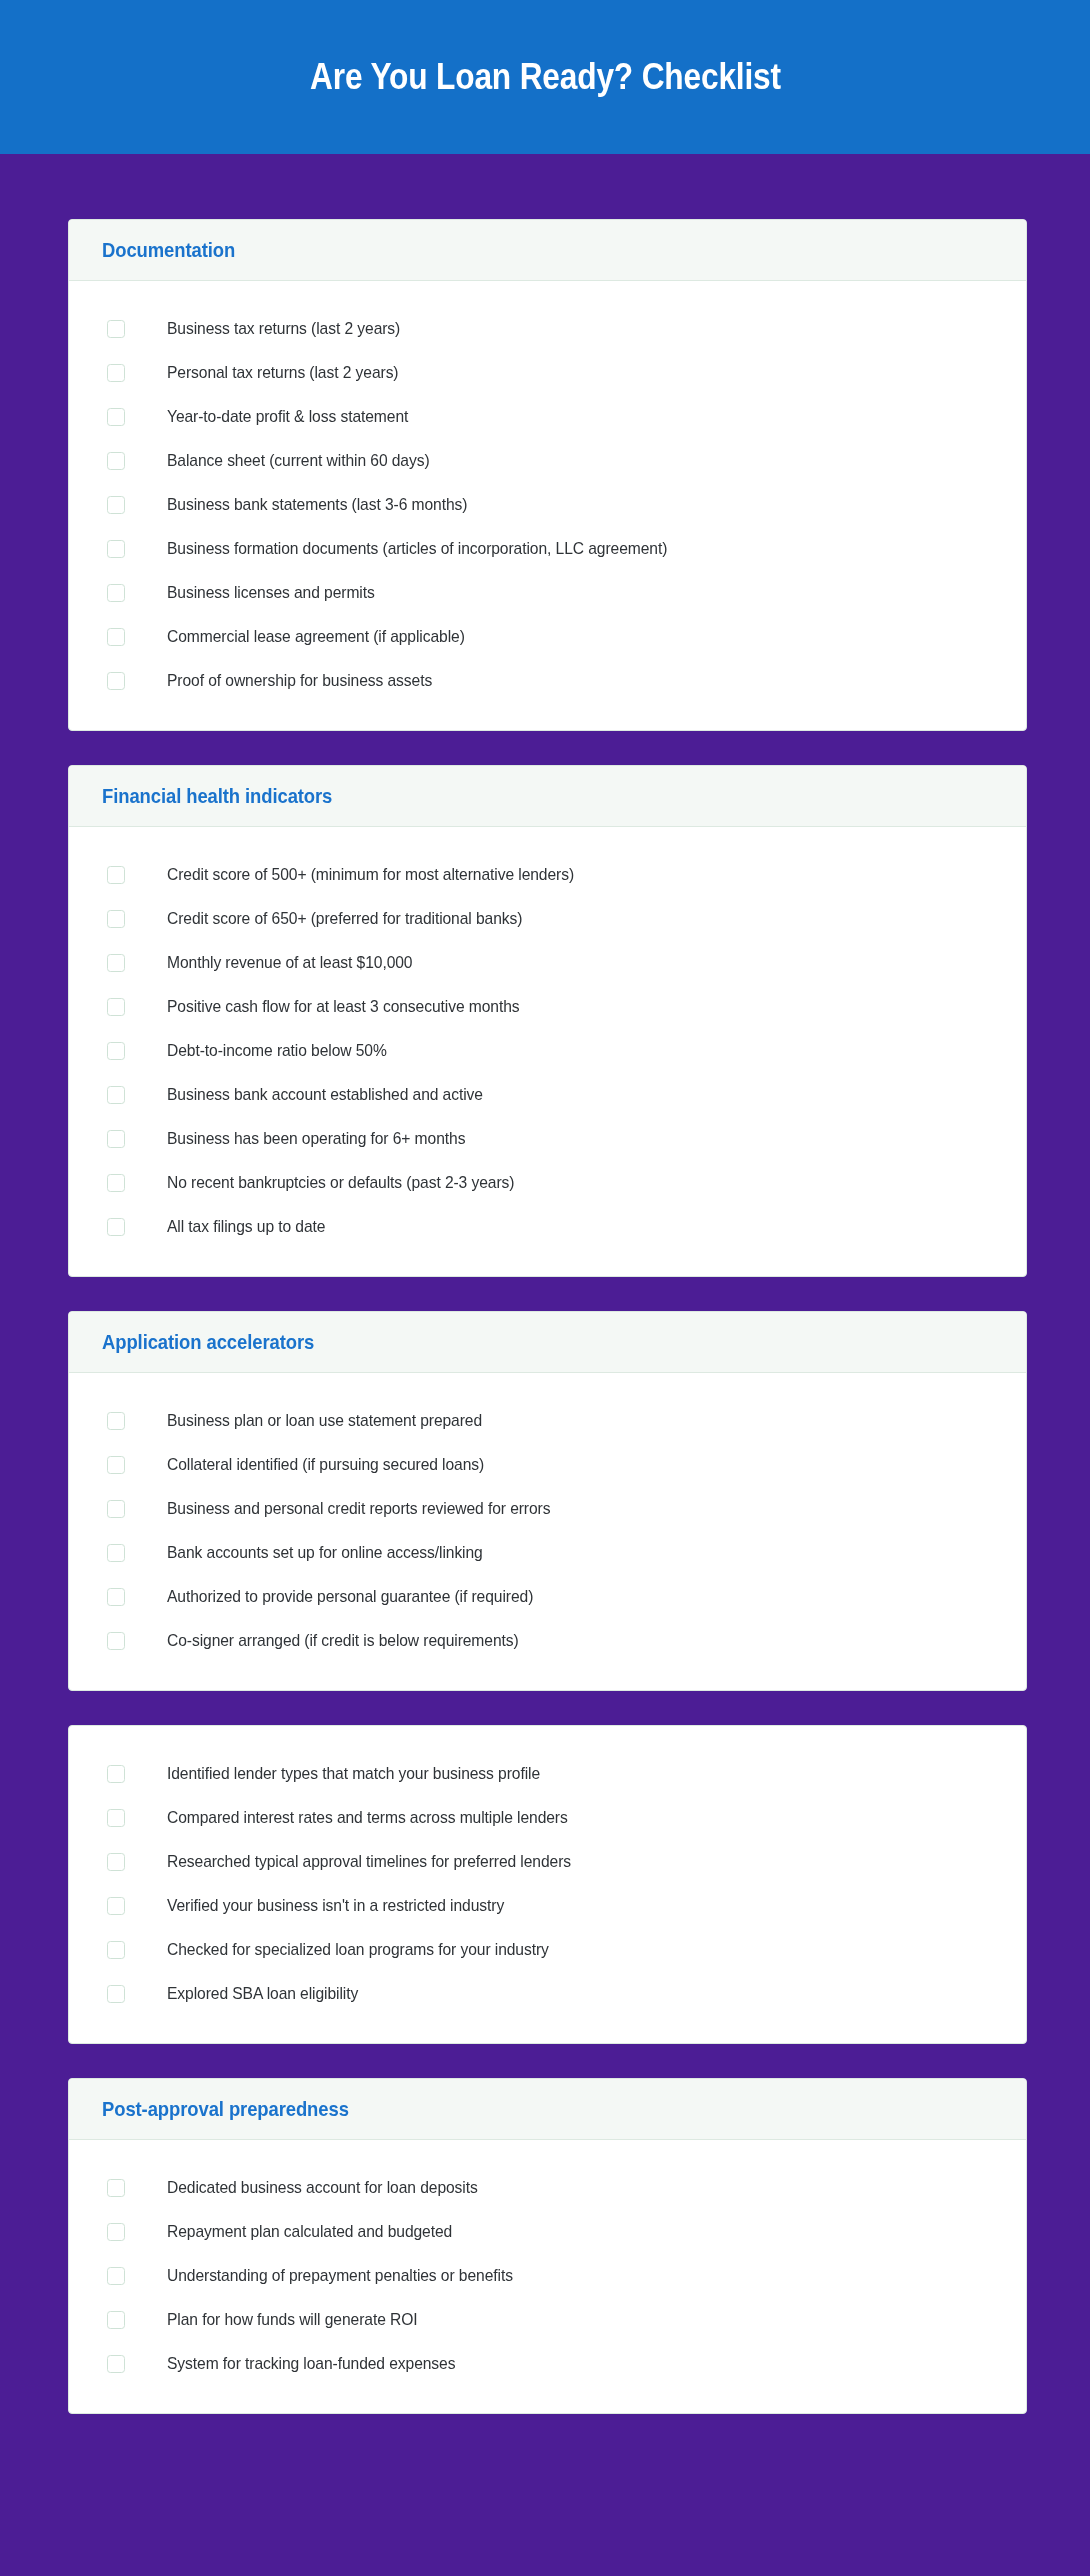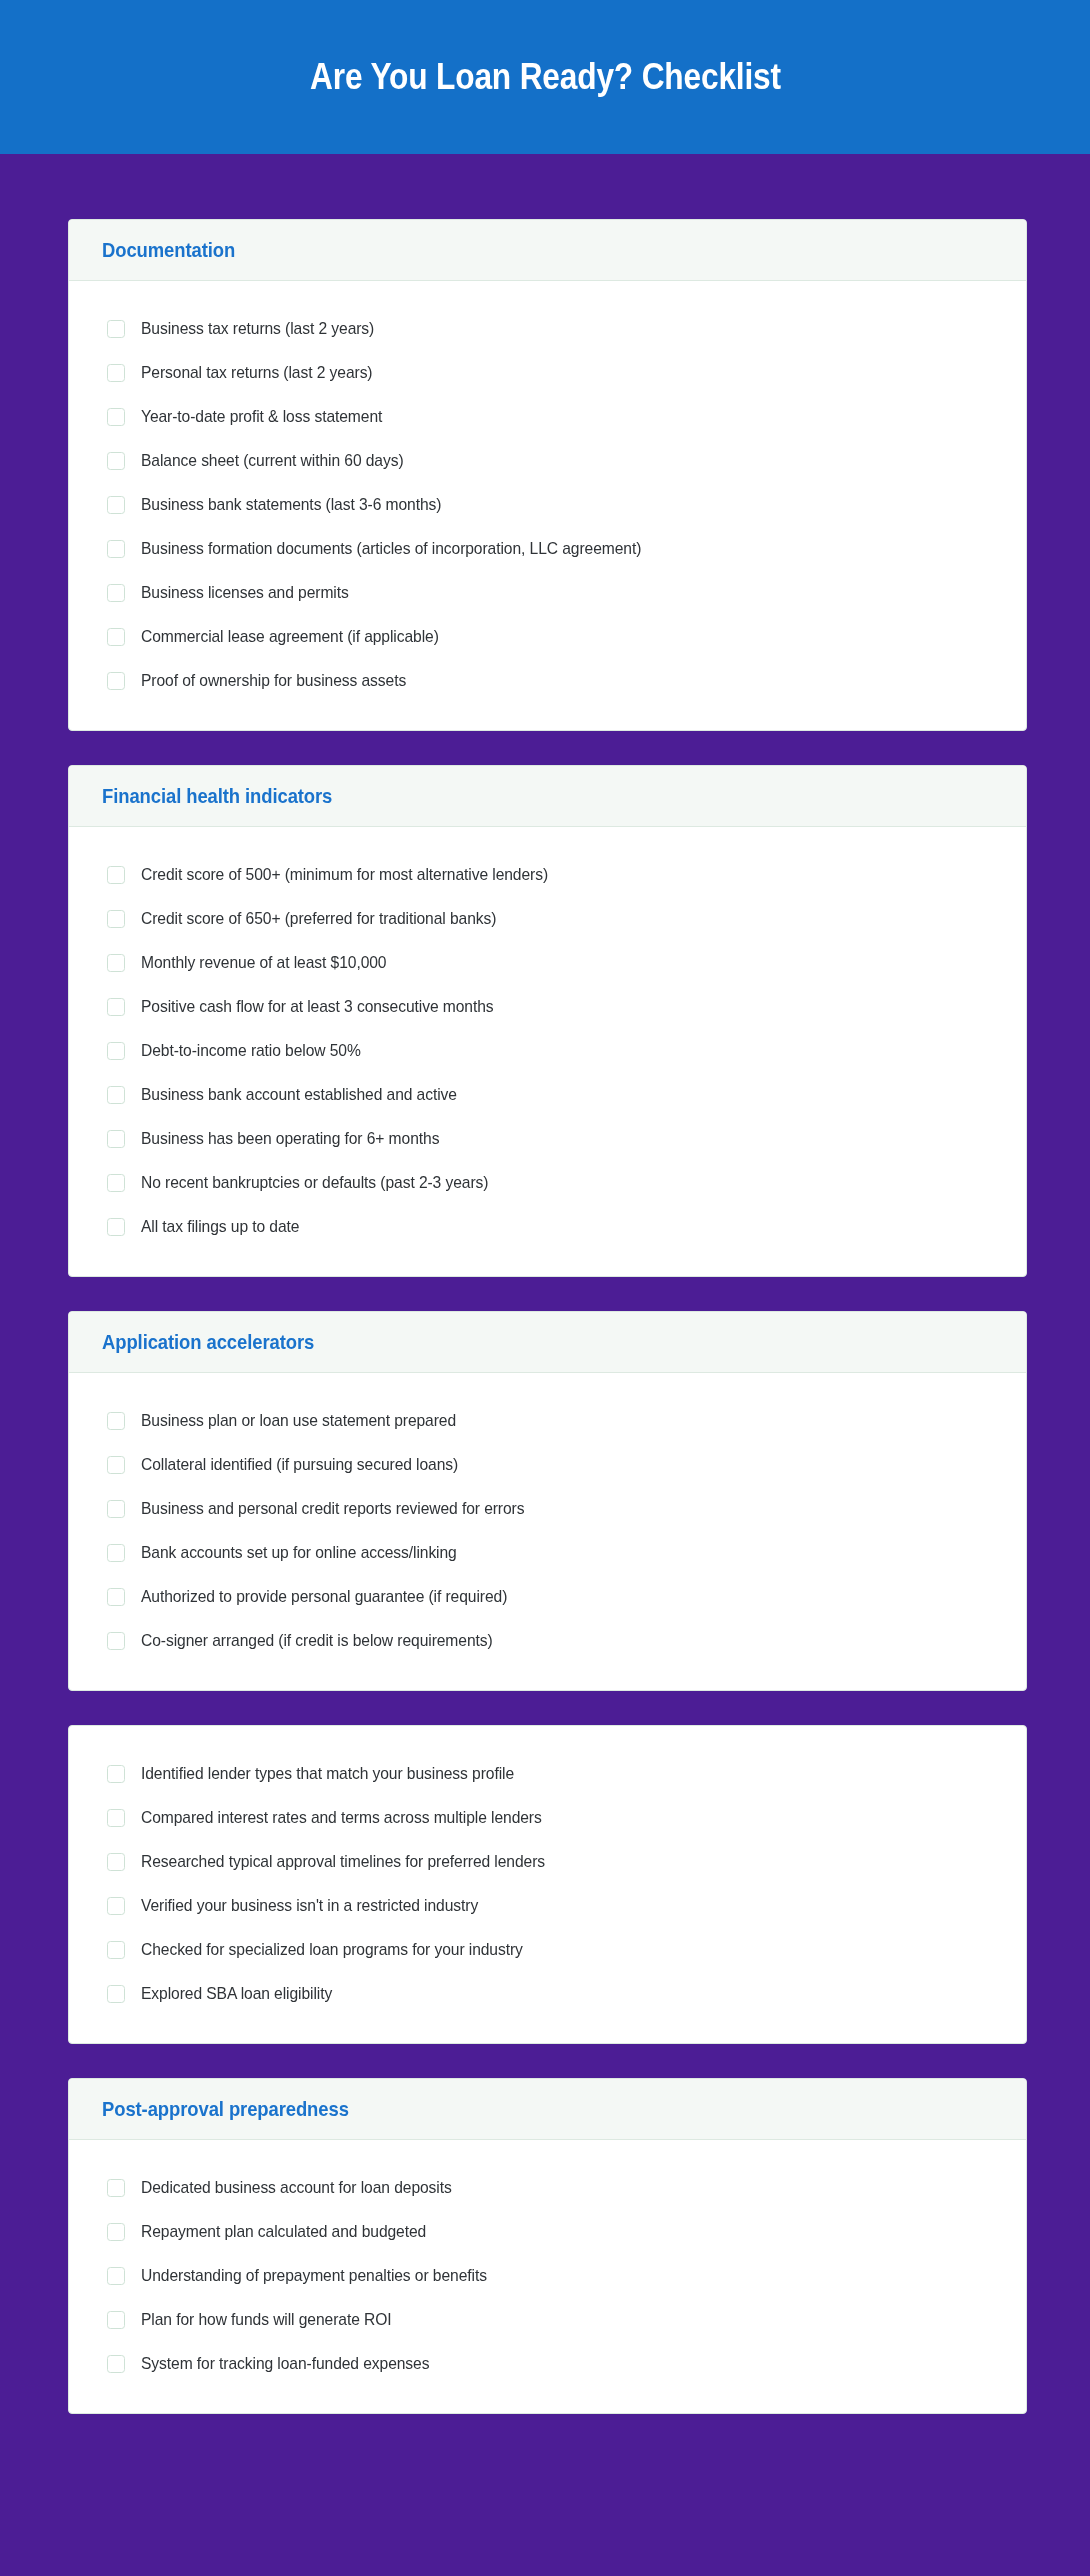--- a/index.html
+++ b/index.html
@@ -84,20 +84,21 @@
     padding: 26px 27px 27px 27px;
     box-sizing: border-box;
   }
 
   .check-row {
     display: flex;
     align-items: center;
     height: 44px;
     padding-left: 11px;
     box-sizing: border-box;
+    gap: 26px;
   }
   .checkbox {
     width: 18.4px;
     height: 18.4px;
     min-width: 18.4px;
     border: 1.4px solid #cfe2d6;
     border-radius: 3.4px;
     background: #ffffff;
     box-sizing: border-box;
   }

